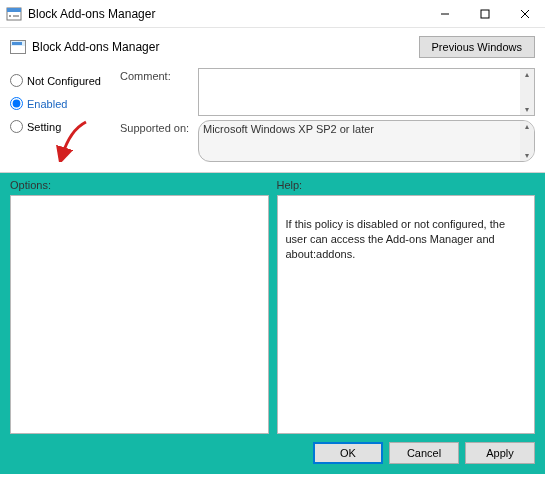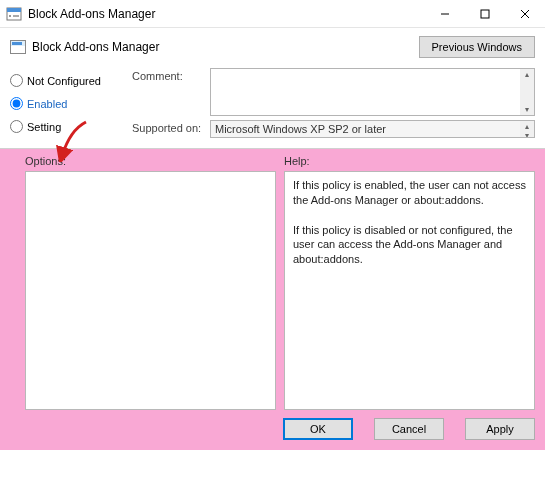--- a/index.html
+++ b/index.html
@@ -84,21 +84,21 @@
   .std-btn {
     background: #e1e1e1;
     border: 1px solid #adadad;
     padding: 4px 12px;
     font-size: 11px;
     font-family: inherit;
     min-width: 80px;
   }
   .config-area {
     display: flex;
-    gap: 12px;
+    gap: 0;
   }
   .radio-col {
     width: 110px;
     display: flex;
     flex-direction: column;
     gap: 10px;
     padding-top: 6px;
     color: #000;
     position: relative;
   }
@@ -127,40 +127,40 @@
   .textarea-like {
     flex: 1;
     border: 1px solid #b4b4b4;
     background: #fff;
     font-size: 11px;
     padding: 2px 14px 2px 4px;
     position: relative;
     overflow: hidden;
   }
   .ta-comment { height: 48px; }
-  .ta-supported { height: 18px; background: #f5f5f5; color: #333; display:flex; align-items:flex-end; }
+  .ta-supported { height: 42px; background: #f5f5f5; color: #333; display:flex; align-items:flex-start;border-radius:12px; }
   .scroll-indicator {
     position: absolute;
     right: 0;
     top: 0;
     bottom: 0;
     width: 14px;
     background: #f0f0f0;
     display: flex;
     flex-direction: column;
     justify-content: space-between;
     align-items: center;
     font-size: 8px;
     color: #666;
     padding: 1px 0;
   }
   .lower {
-    background: #f9a8d4;
+    background: #14b8a6;
     border-top: 1px solid #d0d0d0;
-    padding: 6px 10px 10px 25px;
+    padding: 6px 10px 10px 10px;
     height: 302px;
     display: flex;
     flex-direction: column;
   }
   .panes {
     display: flex;
     gap: 8px;
     flex: 1;
     min-height: 0;
   }
@@ -183,21 +183,21 @@
     color: #222;
     overflow: hidden;
     line-height: 1.35;
   }
   .footer {
     display: flex;
     justify-content: flex-end;
     gap: 6px;
     padding-top: 8px;
   }
-  .footer .std-btn { min-width: 70px; margin-left: 15px; }
+  .footer .std-btn { min-width: 70px; }
   .footer .default-btn {
     border: 1px solid #0078d7;
     outline: 1px solid #0078d7;
     outline-offset: -2px;
   }
   .red-arrow {
     position: absolute;
     left: 46px;
     top: 52px;
     width: 36px;
@@ -299,21 +299,20 @@
 
 <div class="lower">
   <div class="panes">
     <div class="pane">
       <div class="pane-label">Options:</div>
       <div class="pane-box"></div>
     </div>
     <div class="pane">
       <div class="pane-label">Help:</div>
       <div class="pane-box">
-        <div>If this policy is enabled, the user can not access the Add-ons Manager or about:addons.</div>
         <br>
         <div>If this policy is disabled or not configured, the user can access the Add-ons Manager and about:addons.</div>
       </div>
     </div>
   </div>
   <div class="footer">
     <button class="std-btn default-btn">OK</button>
     <button class="std-btn">Cancel</button>
     <button class="std-btn">Apply</button>
   </div>

